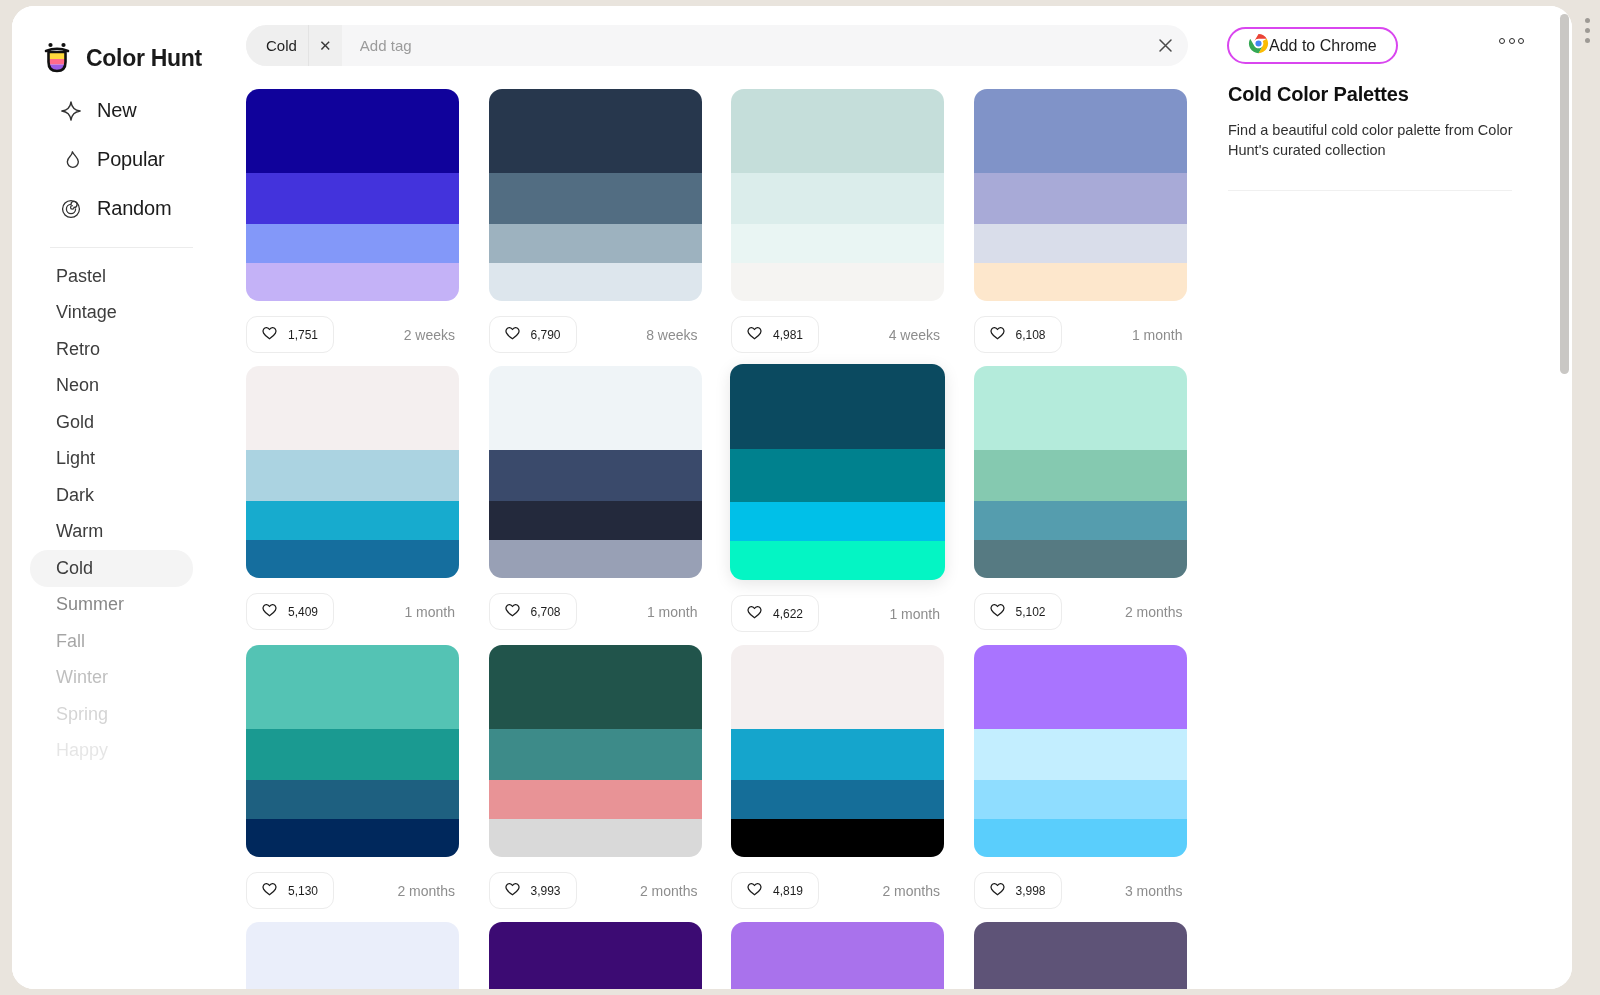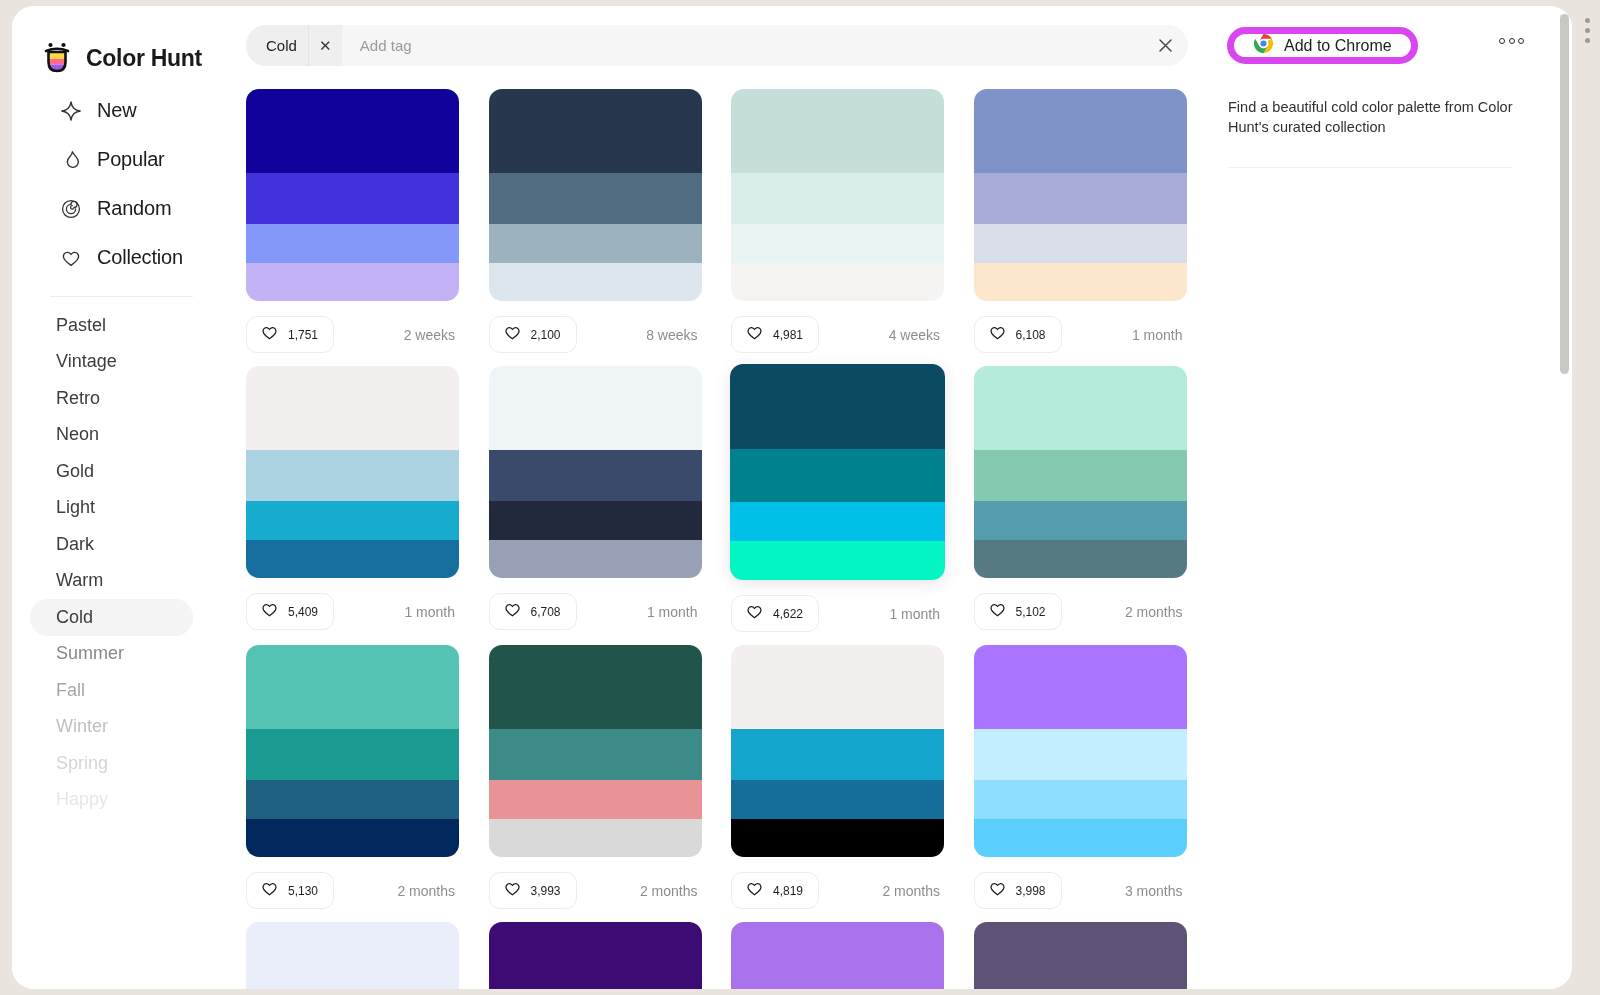--- a/index.html
+++ b/index.html
@@ -65,22 +65,22 @@
   }
   .tag-input::placeholder { color: #9b9b9b; }
   .search-clear {
     width: 46px; height: 41px; display: flex; align-items: center; justify-content: center;
     color: #4a4a4a; cursor: pointer;
   }
 
   .chrome-btn {
     position: absolute; left: 1215px; top: 21px;
     height: 37px; padding: 0 19px;
-    background: #ffffff; border: 7px solid #d946ef; border-radius: 19px;
-    display: flex; align-items: center; gap: 10px; cursor: pointer;
+    background: #ffffff; border: 2px solid #d946ef; border-radius: 19px;
+    display: flex; align-items: center; cursor: pointer;
   }
   .chrome-btn span.lbl { font-size: 16px; color: #1d1d1d; font-weight: 500; }
   .more-dots {
     position: absolute; left: 1487px; top: 32px;
     display: flex; gap: 3.5px; cursor: pointer;
   }
   .more-dots i {
     width: 6px; height: 6px; border-radius: 50%;
     border: 1.4px solid #2b2b2b; display: block;
   }
@@ -253,28 +253,20 @@
       </div>
       <div class="nav-item">
         <span class="nav-icon">
           <svg width="22" height="22" viewBox="0 0 24 24">
             <circle cx="12" cy="12" r="9.2" fill="none" stroke="#333" stroke-width="1.4"></circle>
             <path d="M17 12 A5 5 0 1 1 12 7 A3.3 3.3 0 1 1 15.3 10.3 A1.9 1.9 0 1 1 13.4 8.4" fill="none" stroke="#333" stroke-width="1.4" stroke-linecap="round"></path>
           </svg>
         </span>
         <span class="nav-label">Random</span>
       </div>
-      <div class="nav-item">
-        <span class="nav-icon">
-          <svg width="22" height="22" viewBox="0 0 24 24">
-            <path d="M12 20 C4 14.5 2.5 10.5 4.6 7.6 C6.6 4.9 10.3 5.4 12 8.2 C13.7 5.4 17.4 4.9 19.4 7.6 C21.5 10.5 20 14.5 12 20 Z" fill="none" stroke="#333" stroke-width="1.5" stroke-linejoin="round"></path>
-          </svg>
-        </span>
-        <span class="nav-label">Collection</span>
-      </div>
 
       <div class="sep"></div>
 
       <div id="tag-list">
           <div class="tag-item" style="opacity: 1;">
             <span>Pastel</span>
           </div>
           <div class="tag-item" style="opacity: 1;">
             <span>Vintage</span>
           </div>
@@ -341,21 +333,21 @@
               <div class="swatch" style="background: rgb(39, 55, 77); flex: 1.72 1 0%;"></div>
               <div class="swatch" style="background: rgb(82, 109, 130); flex: 1.05 1 0%;"></div>
               <div class="swatch" style="background: rgb(157, 178, 191); flex: 0.79 1 0%;"></div>
               <div class="swatch" style="background: rgb(221, 230, 237); flex: 0.79 1 0%;"></div>
             </div>
             <div class="meta">
               <div class="like-pill">
                 <span><svg width="19" height="19" viewBox="0 0 24 24">
                     <path d="M12 20 C4 14.5 2.5 10.5 4.6 7.6 C6.6 4.9 10.3 5.4 12 8.2 C13.7 5.4 17.4 4.9 19.4 7.6 C21.5 10.5 20 14.5 12 20 Z" fill="none" stroke="#1d1d1d" stroke-width="1.6" stroke-linejoin="round"></path>
                   </svg></span>
-                <span class="like-count">2,100</span>
+                <span class="like-count">6,790</span>
               </div>
               <div class="time-ago">8 weeks</div>
             </div>
           </div>
           <div class="cell">
             <div class="palette">
               <div class="swatch" style="background: rgb(197, 222, 218); flex: 1.72 1 0%;"></div>
               <div class="swatch" style="background: rgb(219, 237, 235); flex: 1.05 1 0%;"></div>
               <div class="swatch" style="background: rgb(233, 245, 243); flex: 0.79 1 0%;"></div>
               <div class="swatch" style="background: rgb(245, 244, 242); flex: 0.79 1 0%;"></div>
@@ -540,20 +532,21 @@
           </div>
           <div class="cell">
             <div class="palette">
               <div class="swatch" style="background: rgb(94, 83, 119); flex: 1.72 1 0%;"></div>
             </div>
           </div>
         </div>
     </div>
 
     <div class="right">
+      <div class="right-title">Cold Color Palettes</div>
       <div class="right-desc">Find a beautiful cold color palette from Color Hunt's curated collection</div>
       <div class="right-rule"></div>
     </div>
   </div>
 
   <div class="scrollbar-track">
     <div class="scrollbar-thumb"></div>
   </div>
 </div>
 

